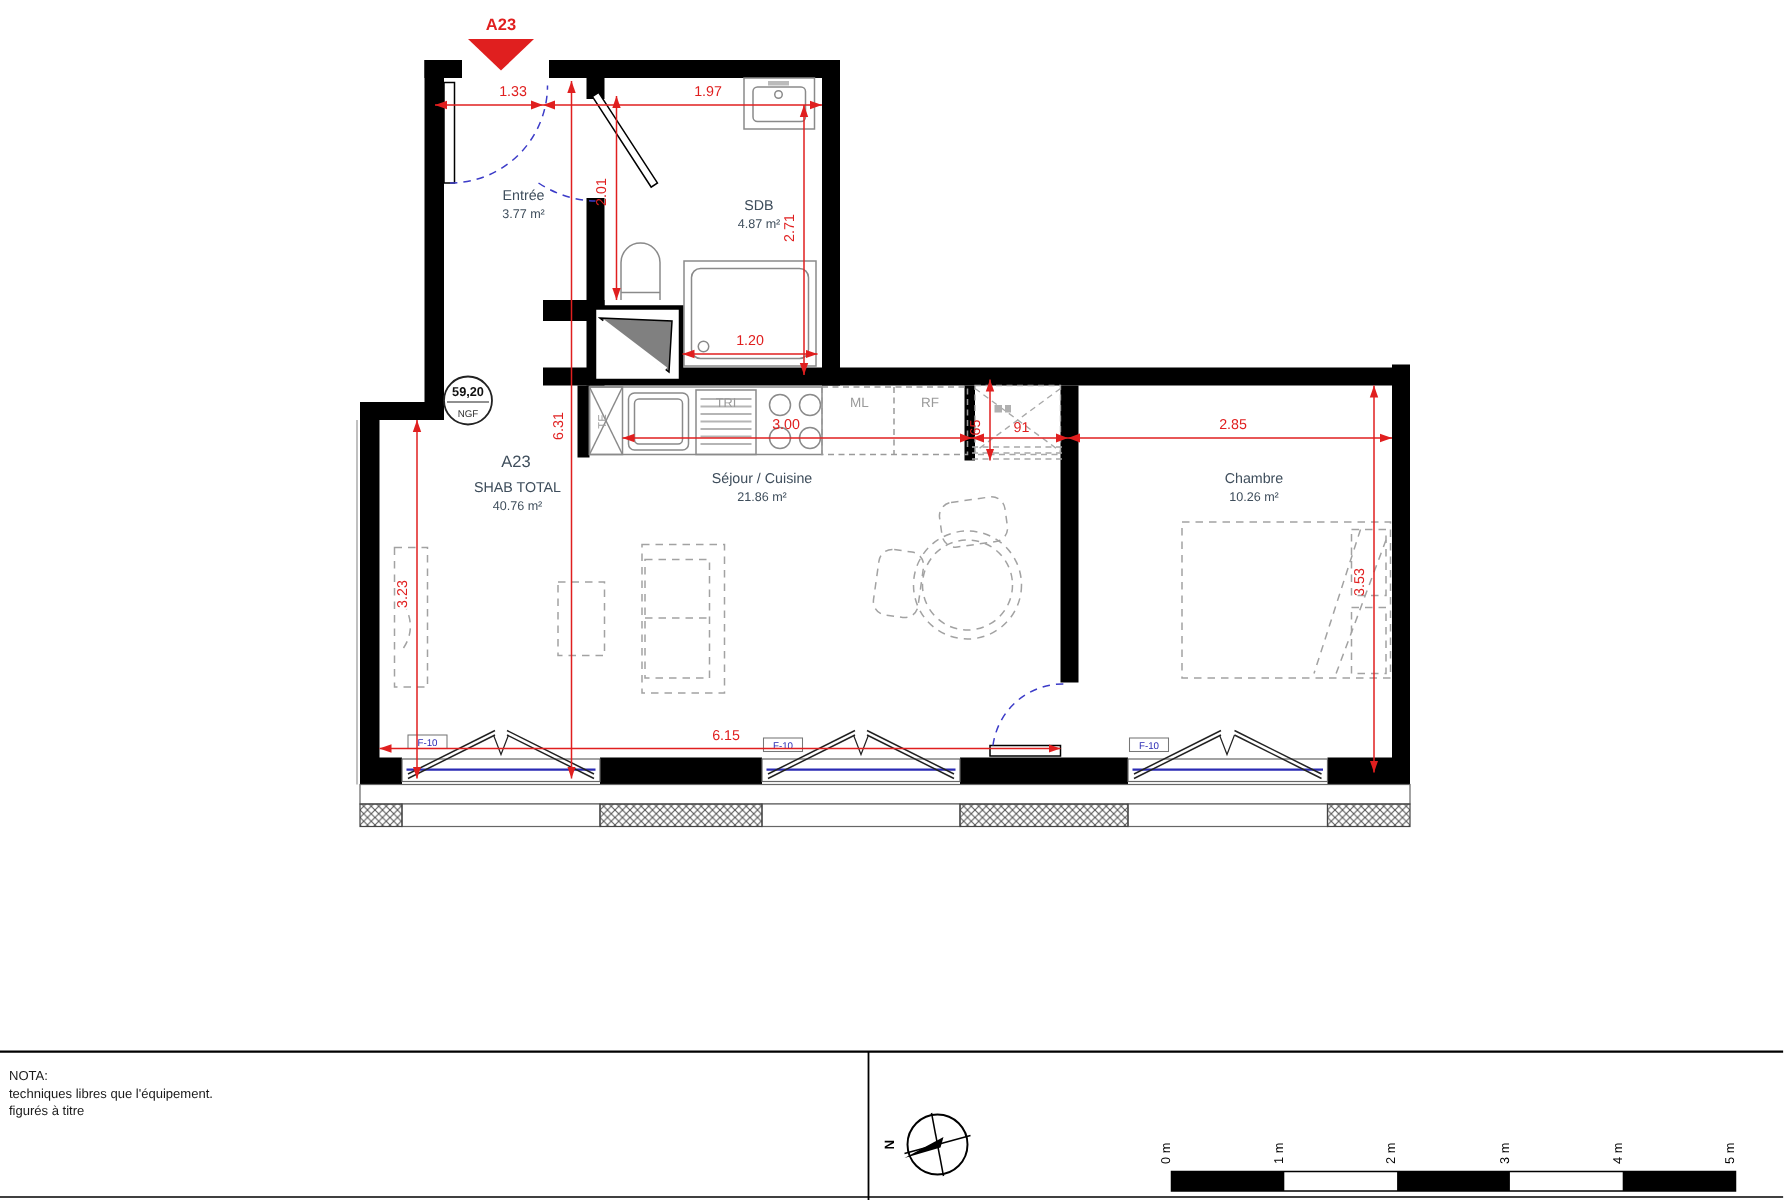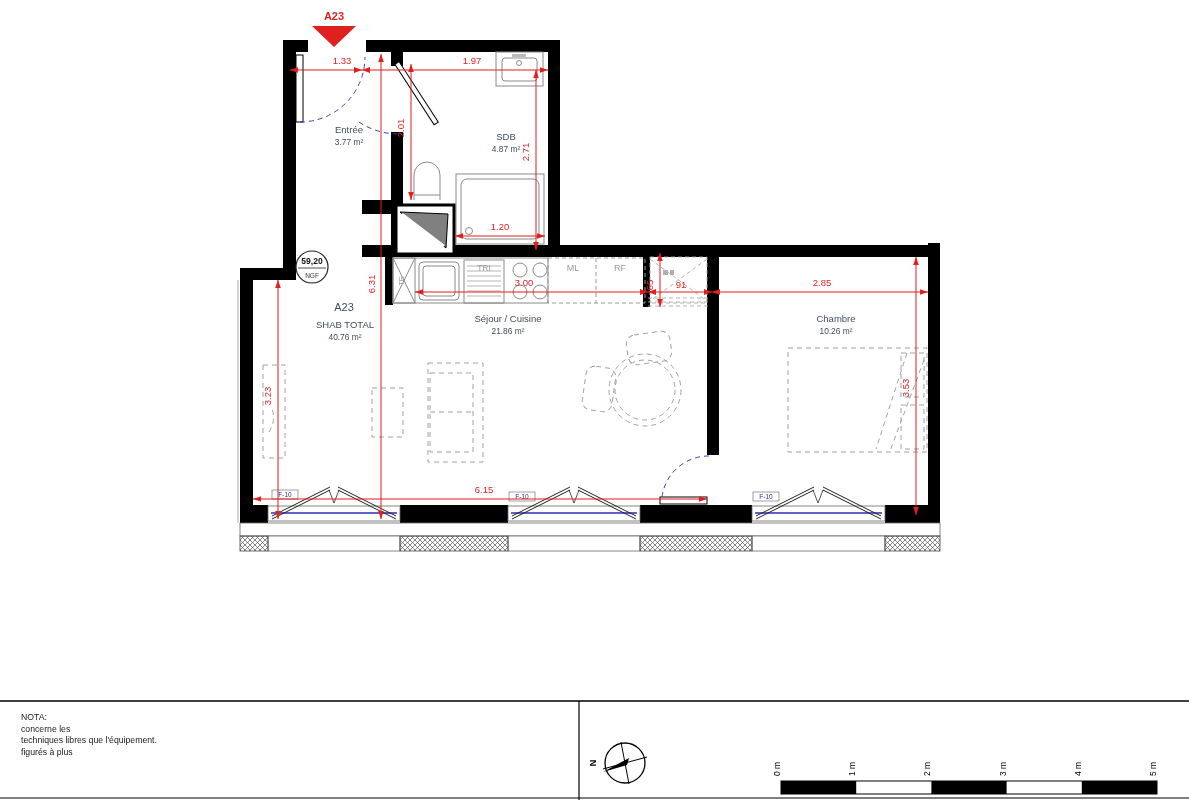--- a/index.html
+++ b/index.html
@@ -9,21 +9,21 @@
   svg text{font-family:"Liberation Sans",sans-serif;}
   .dim{fill:#e01f1f;font-size:9.5px;}
   .room{fill:#3f4e5c;font-size:9.5px;text-anchor:middle;}
   .area{fill:#3f4e5c;font-size:8.4px;text-anchor:middle;}
   .gray{fill:#9a9a9a;text-anchor:middle;}
   .fixture{fill:none;stroke:#8a8a8a;stroke-width:1;}
   .furn{fill:none;stroke:#a2a2a2;stroke-width:1;stroke-dasharray:5,4;}
   .wall{fill:#000;}
   .swing{fill:none;stroke:#3c3cc8;stroke-width:1;stroke-dasharray:5,4;}
   .redline{stroke:#e01f1f;stroke-width:1;fill:none;}
-  #nota{position:absolute;left:21px;top:712px;width:550px;color:#1a1a1a;
+  #nota{position:absolute;left:6px;top:712px;width:550px;color:#1a1a1a;
         font-size:8.7px;line-height:11.6px;white-space:nowrap;}
 </style>
 </head>
 <body>
 
 <div id="sheet">
 
 <svg width="1189" height="800" viewBox="0 0 1189 800">
   <defs>
     <marker id="ar" viewBox="0 0 10 10" refX="10" refY="5" markerWidth="8" markerHeight="8" orient="auto-start-reverse">
@@ -282,18 +282,17 @@
     <text x="855" y="776" font-size="8.5px" transform="rotate(-90 855 776)">1 m</text>
     <text x="930" y="776" font-size="8.5px" transform="rotate(-90 930 776)">2 m</text>
     <text x="1006" y="776" font-size="8.5px" transform="rotate(-90 1006 776)">3 m</text>
     <text x="1081" y="776" font-size="8.5px" transform="rotate(-90 1081 776)">4 m</text>
     <text x="1156" y="776" font-size="8.5px" transform="rotate(-90 1156 776)">5 m</text>
   </g>
 </svg>
 
   <div id="nota">
     <div>NOTA:</div>
-    <div>concerne les</div>
     <div>techniques libres que l'équipement.</div>
-    <div>figurés à plus</div>
+    <div>figurés à titre</div>
   </div>
 
 </div>
 
 </body></html>

